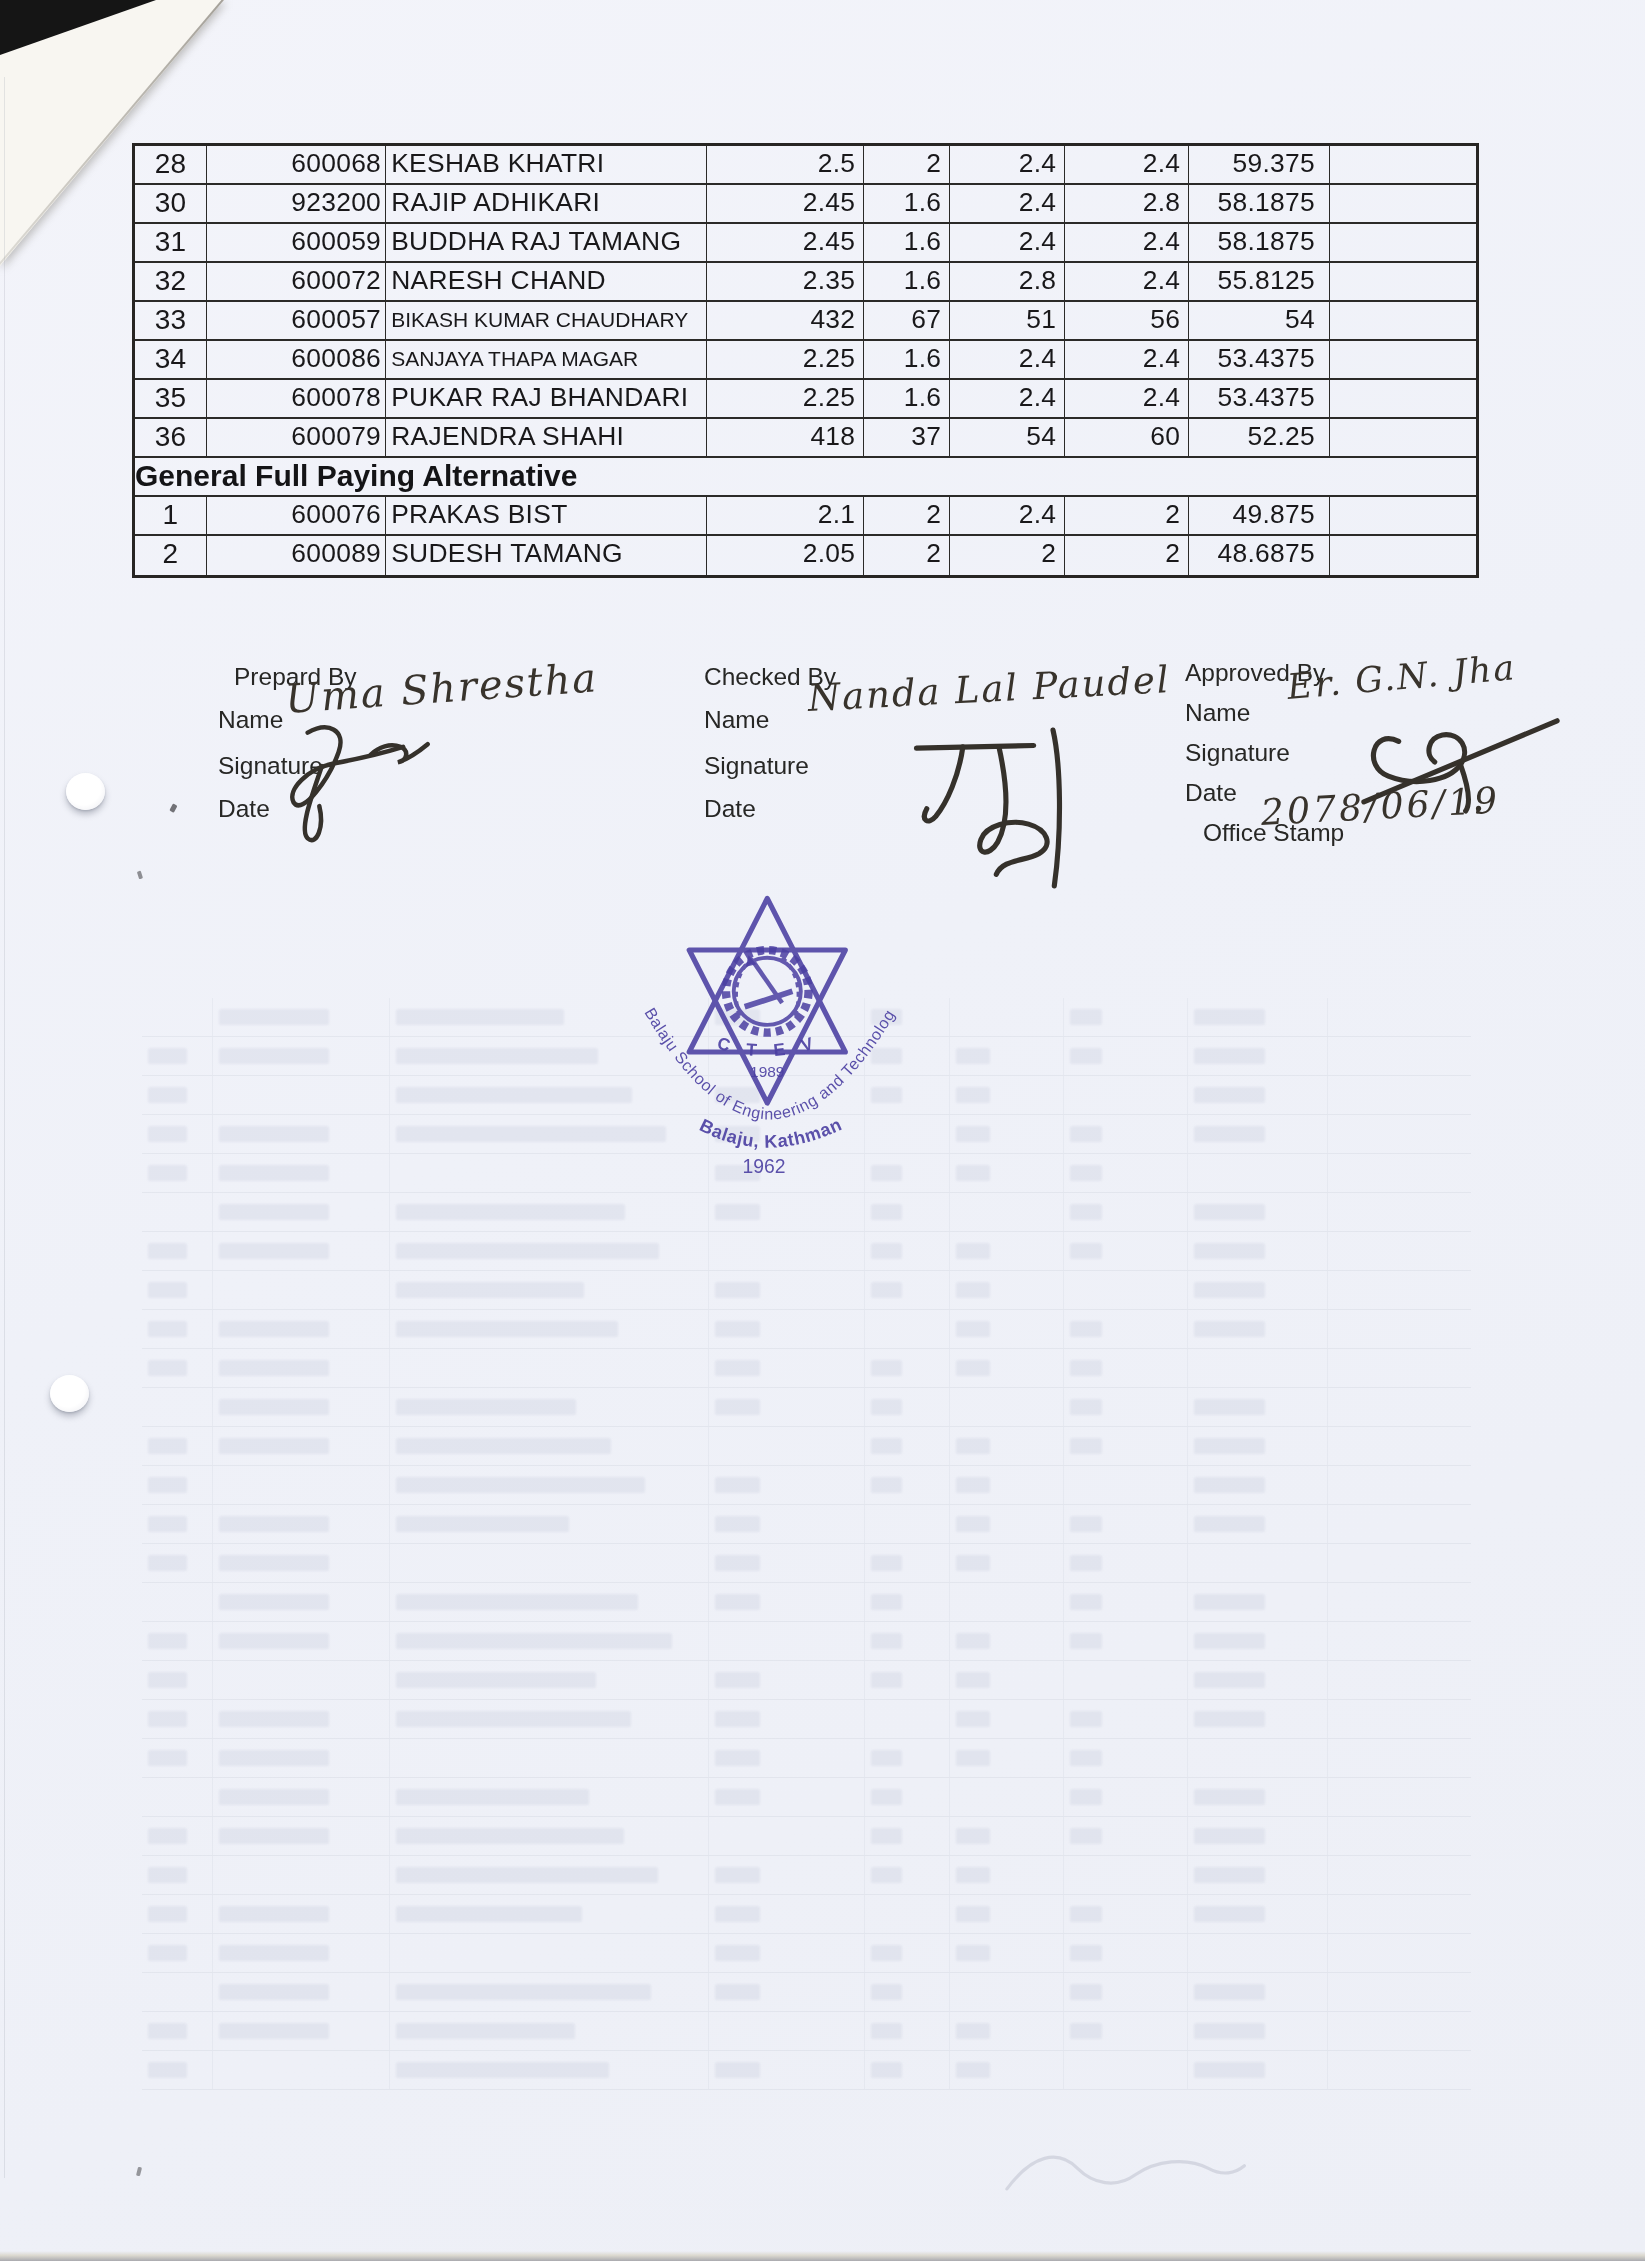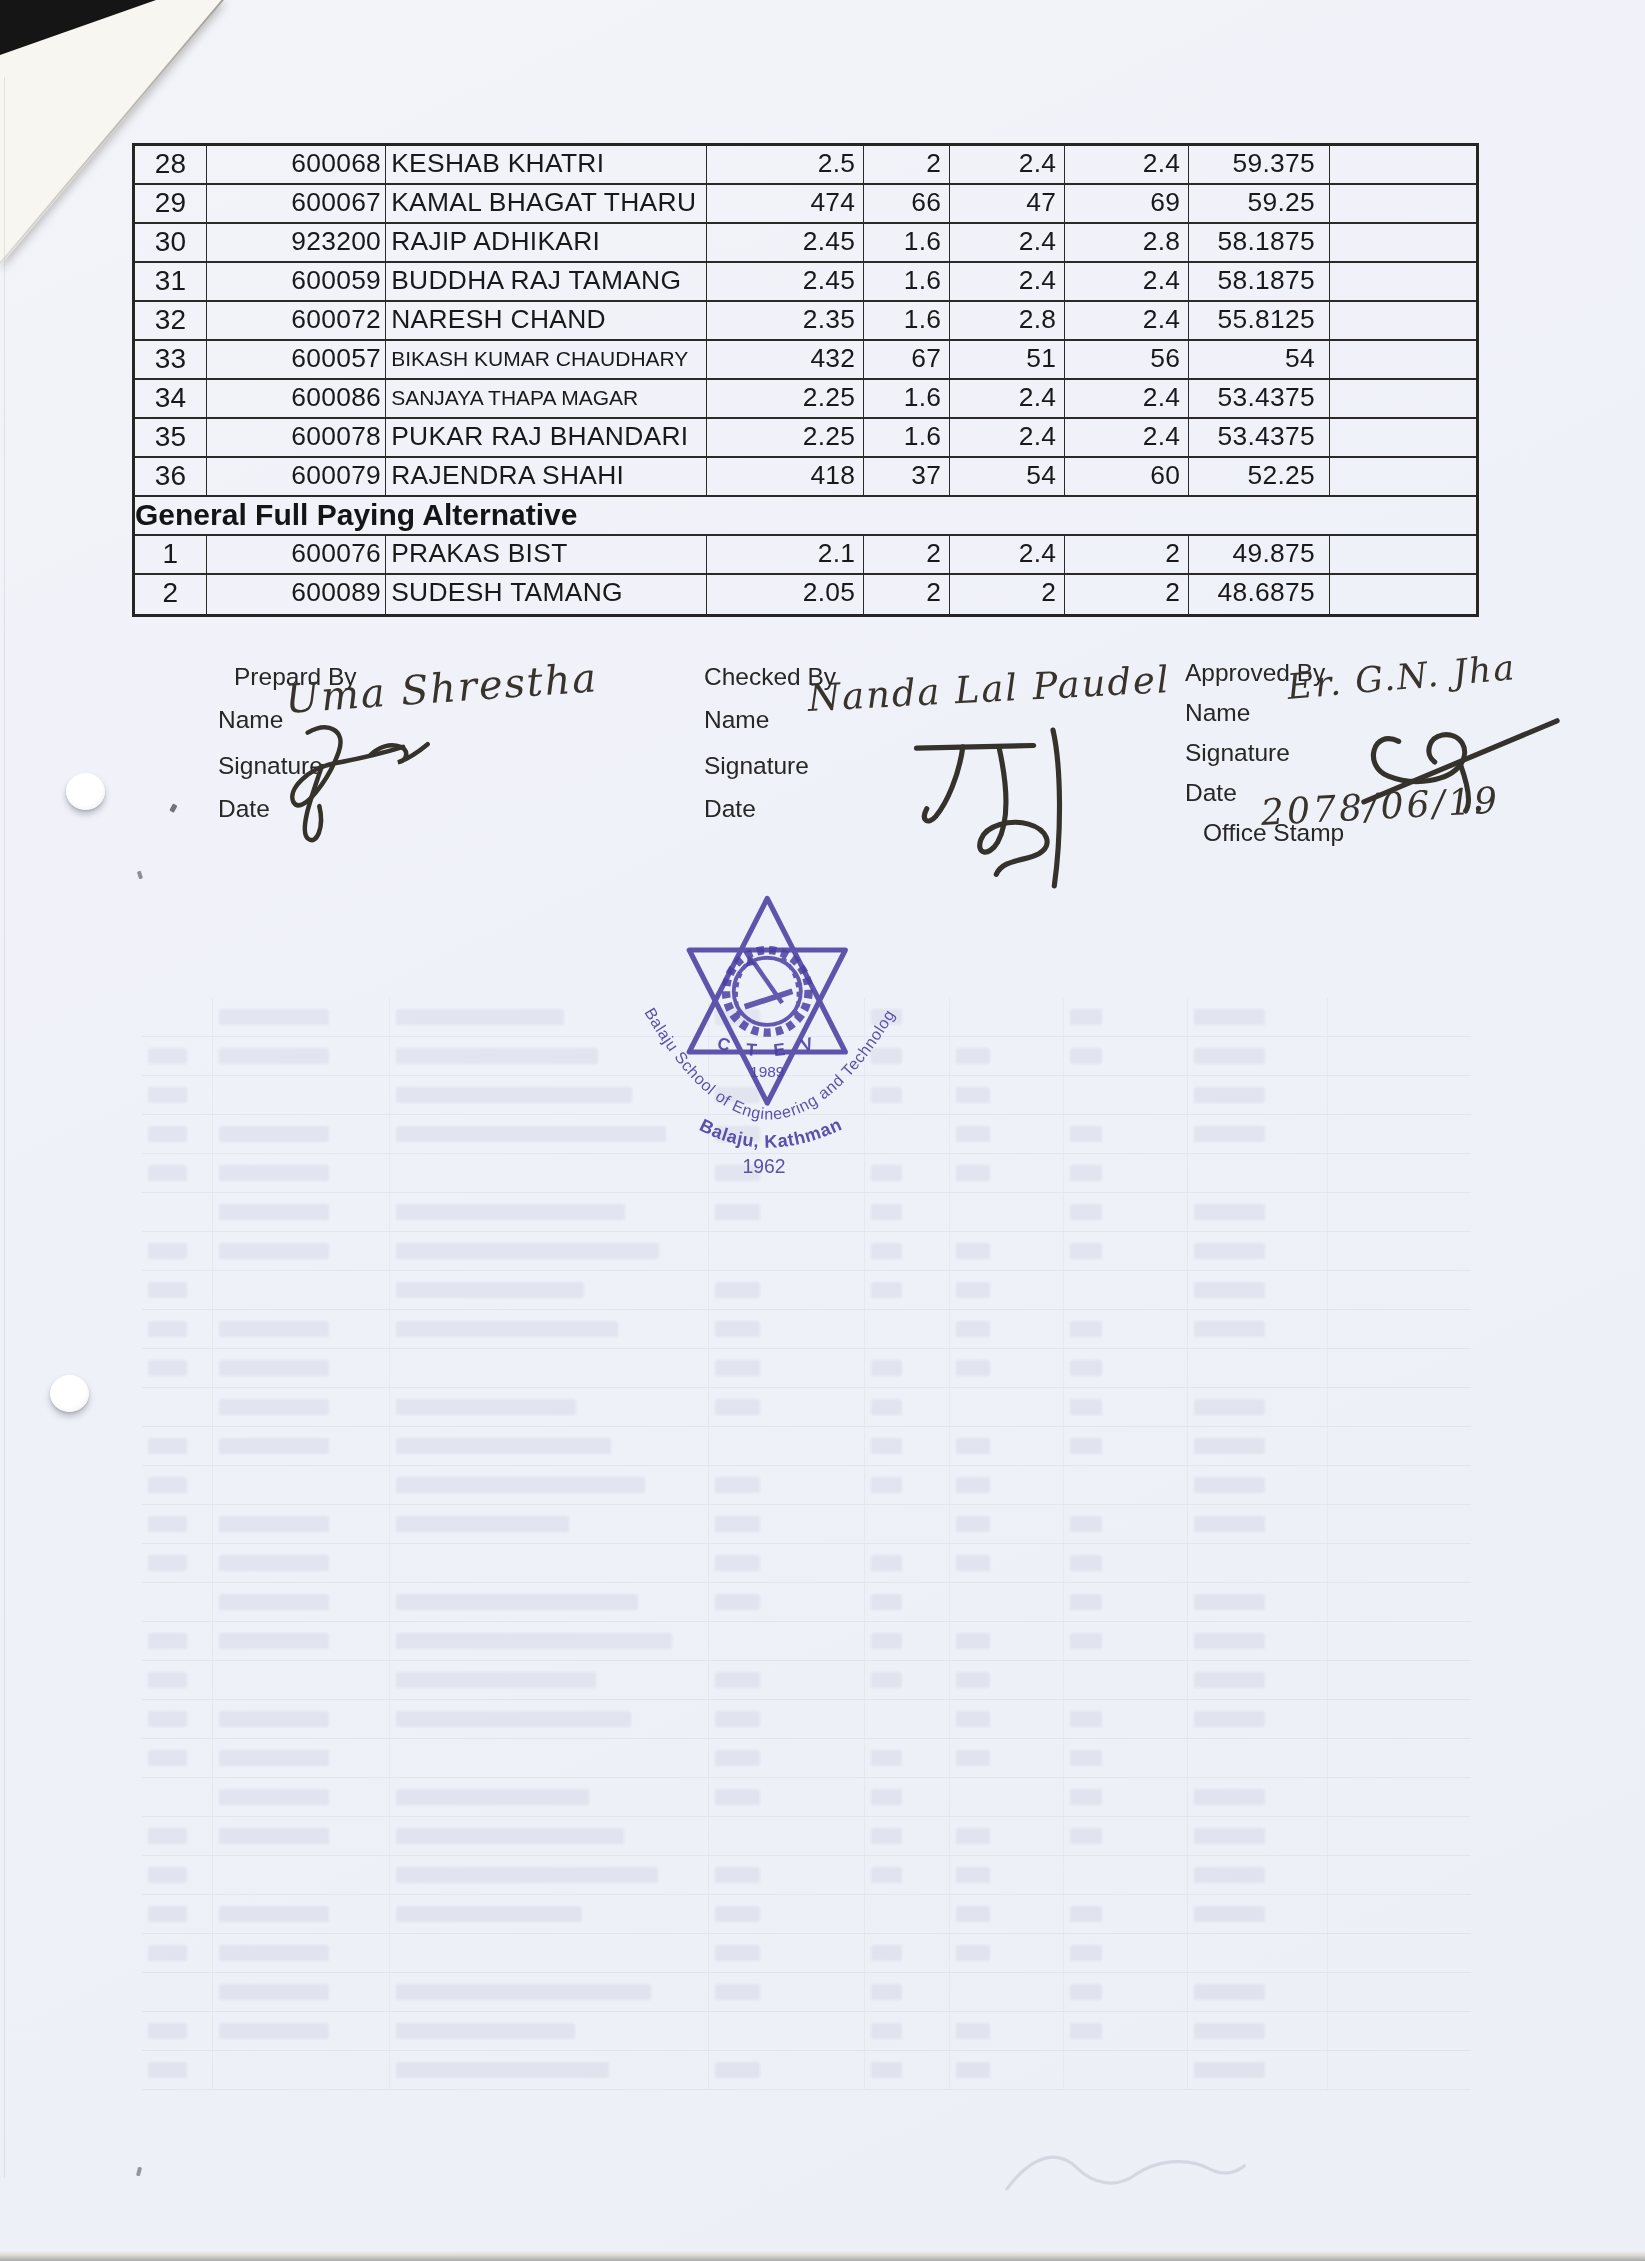--- a/index.html
+++ b/index.html
@@ -754,31 +754,20 @@
         <div class="cell num roll">600068</div>
         <div class="cell name">KESHAB KHATRI</div>
         <div class="cell num">2.5</div>
         <div class="cell num">2</div>
         <div class="cell num">2.4</div>
         <div class="cell num">2.4</div>
         <div class="cell num total">59.375</div>
         <div class="cell "></div>
       </div>
       <div class="trow">
-        <div class="cell sn">29</div>
-        <div class="cell num roll">600067</div>
-        <div class="cell name">KAMAL BHAGAT THARU</div>
-        <div class="cell num">474</div>
-        <div class="cell num">66</div>
-        <div class="cell num">47</div>
-        <div class="cell num">69</div>
-        <div class="cell num total">59.25</div>
-        <div class="cell "></div>
-      </div>
-      <div class="trow">
         <div class="cell sn">30</div>
         <div class="cell num roll">923200</div>
         <div class="cell name">RAJIP ADHIKARI</div>
         <div class="cell num">2.45</div>
         <div class="cell num">1.6</div>
         <div class="cell num">2.4</div>
         <div class="cell num">2.8</div>
         <div class="cell num total">58.1875</div>
         <div class="cell "></div>
       </div>

